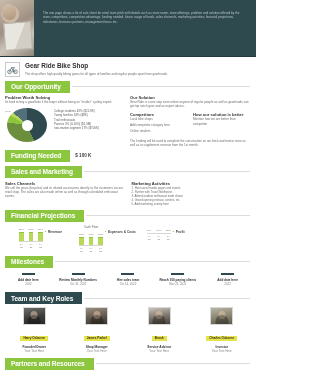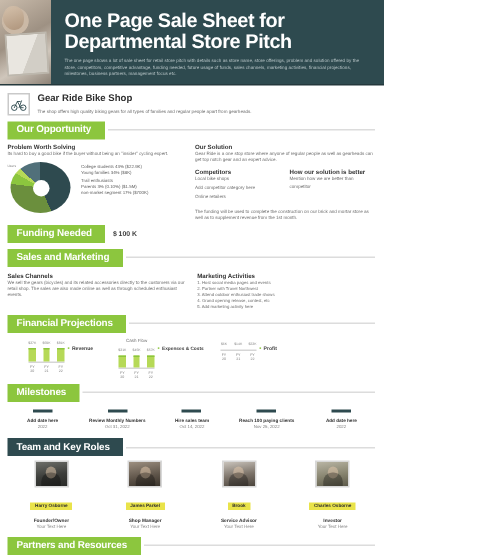--- a/index.html
+++ b/index.html
@@ -156,21 +156,20 @@
   .partners { display:flex; padding:4px 6px 0 6px; gap:6px; }
 </style>
 </head>
 <body>
 
 <div class="page">
 
   <div class="header">
     <div class="header-photo"></div>
     <div class="header-text">
-      <div class="header-title">One Page Sale Sheet for Departmental Store Pitch</div>
       <div class="header-sub">The one page shows a lot of sale sheet for retail store pitch with details such as store name, store offerings, problem and solution offered by the store, competitors, competitive advantage, funding needed, future usage of funds, sales channels, marketing activities, financial projections, milestones, business partners, management focus etc.</div>
     </div>
   </div>
   <div class="header-rule"></div>
 
   <div class="company">
     <div class="company-logo">
       <svg viewBox="0 0 24 24">
         <circle cx="5.5" cy="17" r="4" fill="none" stroke="#2e4a4f" stroke-width="1.4"></circle>
         <circle cx="18.5" cy="17" r="4" fill="none" stroke="#2e4a4f" stroke-width="1.4"></circle>

